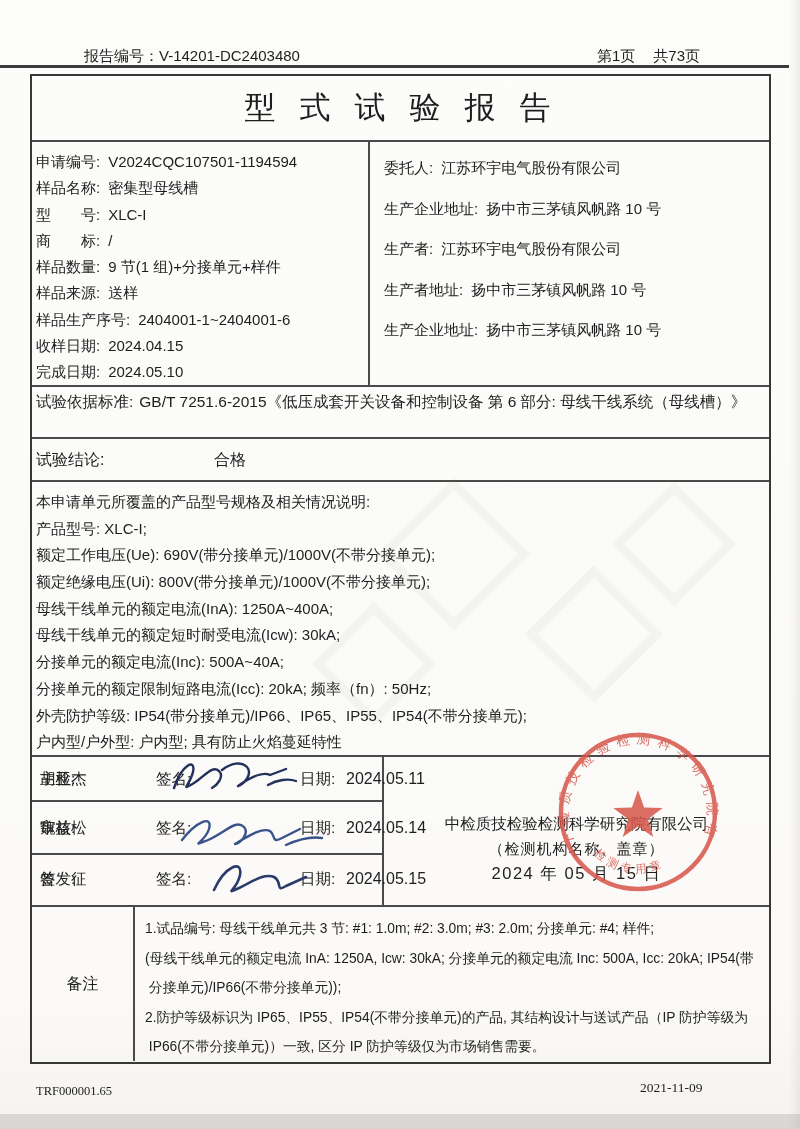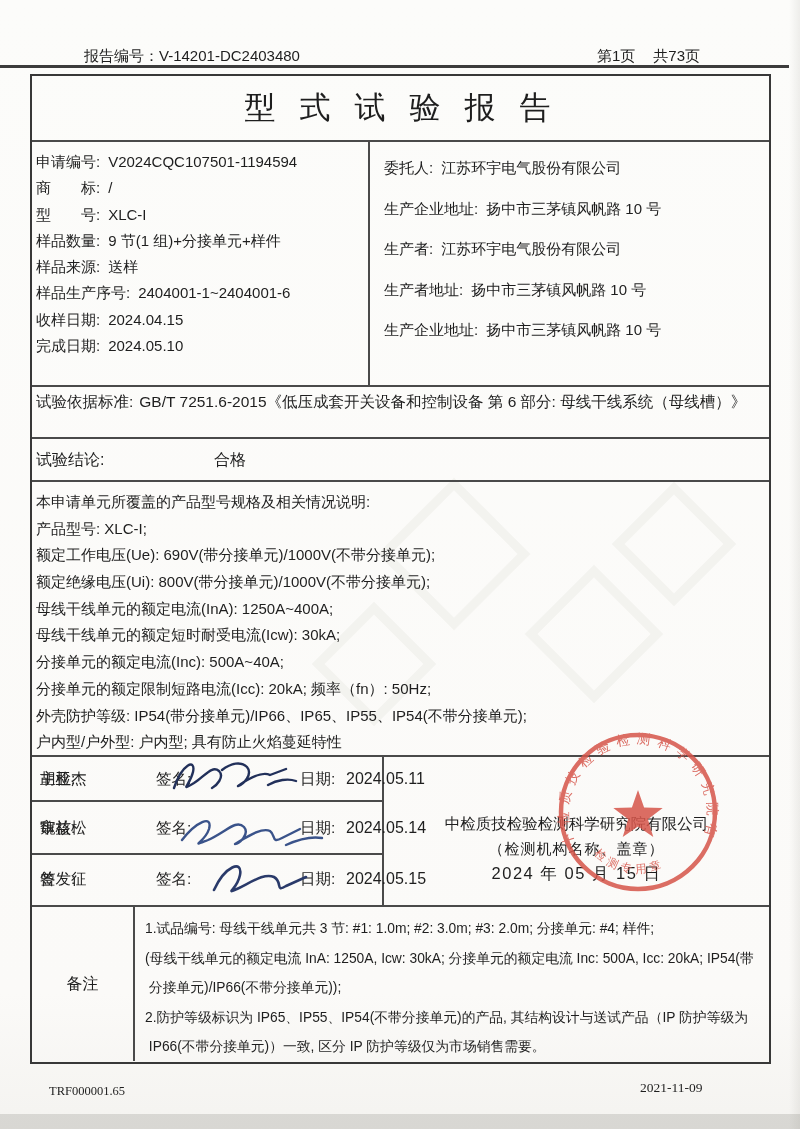--- a/index.html
+++ b/index.html
@@ -63,21 +63,21 @@
   .rem{line-height:29.5px;white-space:pre-wrap;}
   
   .seal{position:absolute;left:553px;top:727px;width:170px;height:170px;z-index:6;opacity:.85;}
   
   .sig{position:absolute;z-index:5;}
   .sig path{fill:none;stroke-linecap:round;stroke-linejoin:round;}
   .sig1{left:168px;top:750px;}
   .sig2{left:178px;top:804px;}
   .sig3{left:206px;top:850px;}
   
-  .foot-left{position:absolute;left:49px;top:1084px;font-size:12.5px;
+  .foot-left{position:absolute;left:36px;top:1084px;font-size:12.5px;
         font-family:"Liberation Serif","DejaVu Serif",serif;}
   .foot-right{position:absolute;left:640px;top:1080px;font-size:13.5px;
         font-family:"Liberation Serif","DejaVu Serif",serif;}
 </style>
 </head>
 <body>
 
 <div class="page">
 
   <div class="wm" style="left:400px;top:500px;width:90px;height:90px;"></div>
@@ -91,22 +91,23 @@
   </div>
   <div class="hdr-rule"></div>
 
   <div class="frame">
 
     <div class="row-title">型式试验报告</div>
 
     <div class="row-info">
       <div class="info-left">
         <div class="iline"><span>申请编号:</span><span class="val">V2024CQC107501-1194594</span></div>
+        <div class="iline"><span>样品名称:</span><span class="val">密集型母线槽</span></div>
+        <div class="iline"><span>型　　号:</span><span class="val">XLC-I</span></div>
         <div class="iline"><span>商　　标:</span><span class="val">/</span></div>
-        <div class="iline"><span>型　　号:</span><span class="val">XLC-I</span></div>
         <div class="iline"><span>样品数量:</span><span class="val">9 节(1 组)+分接单元+样件</span></div>
         <div class="iline"><span>样品来源:</span><span class="val">送样</span></div>
         <div class="iline"><span>样品生产序号:</span><span class="val">2404001-1~2404001-6</span></div>
         <div class="iline"><span>收样日期:</span><span class="val">2024.04.15</span></div>
         <div class="iline"><span>完成日期:</span><span class="val">2024.05.10</span></div>
       </div>
       <div class="info-right">
         <div class="rline"><span>委托人:</span><span class="val">江苏环宇电气股份有限公司</span></div>
         <div class="rline"><span>生产企业地址:</span><span class="val">扬中市三茅镇风帆路 10 号</span></div>
         <div class="rline"><span>生产者:</span><span class="val">江苏环宇电气股份有限公司</span></div>

